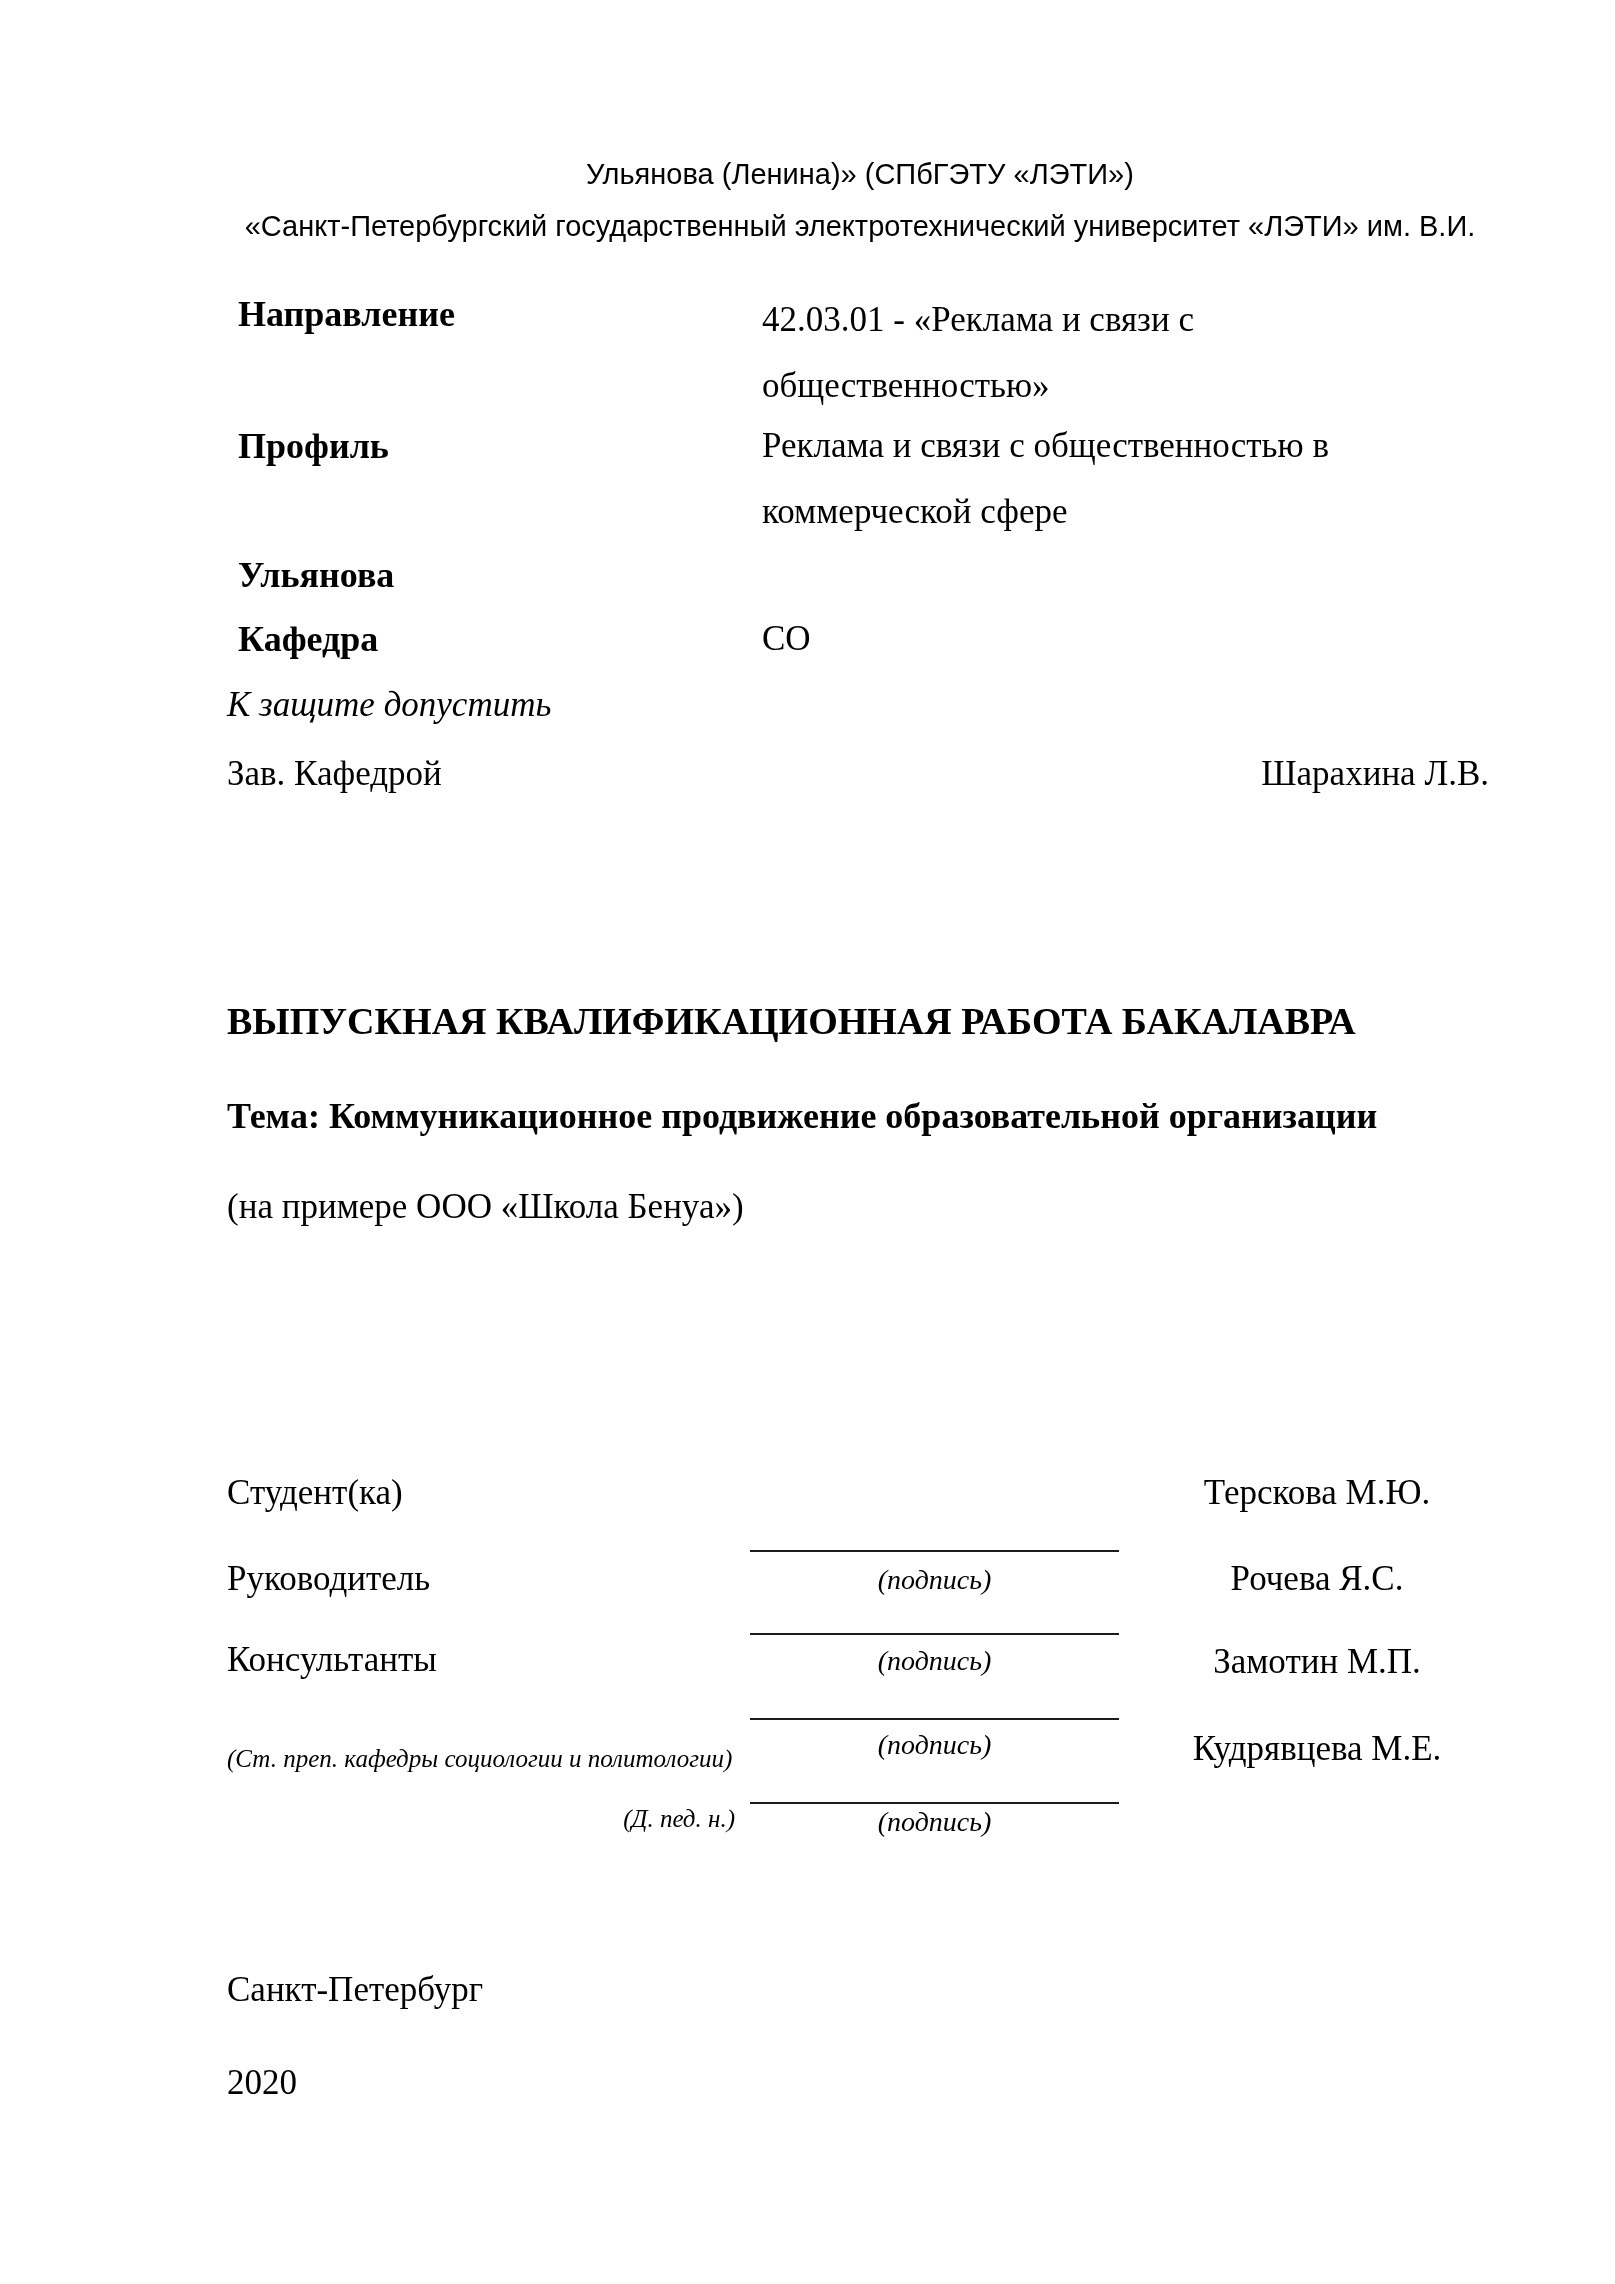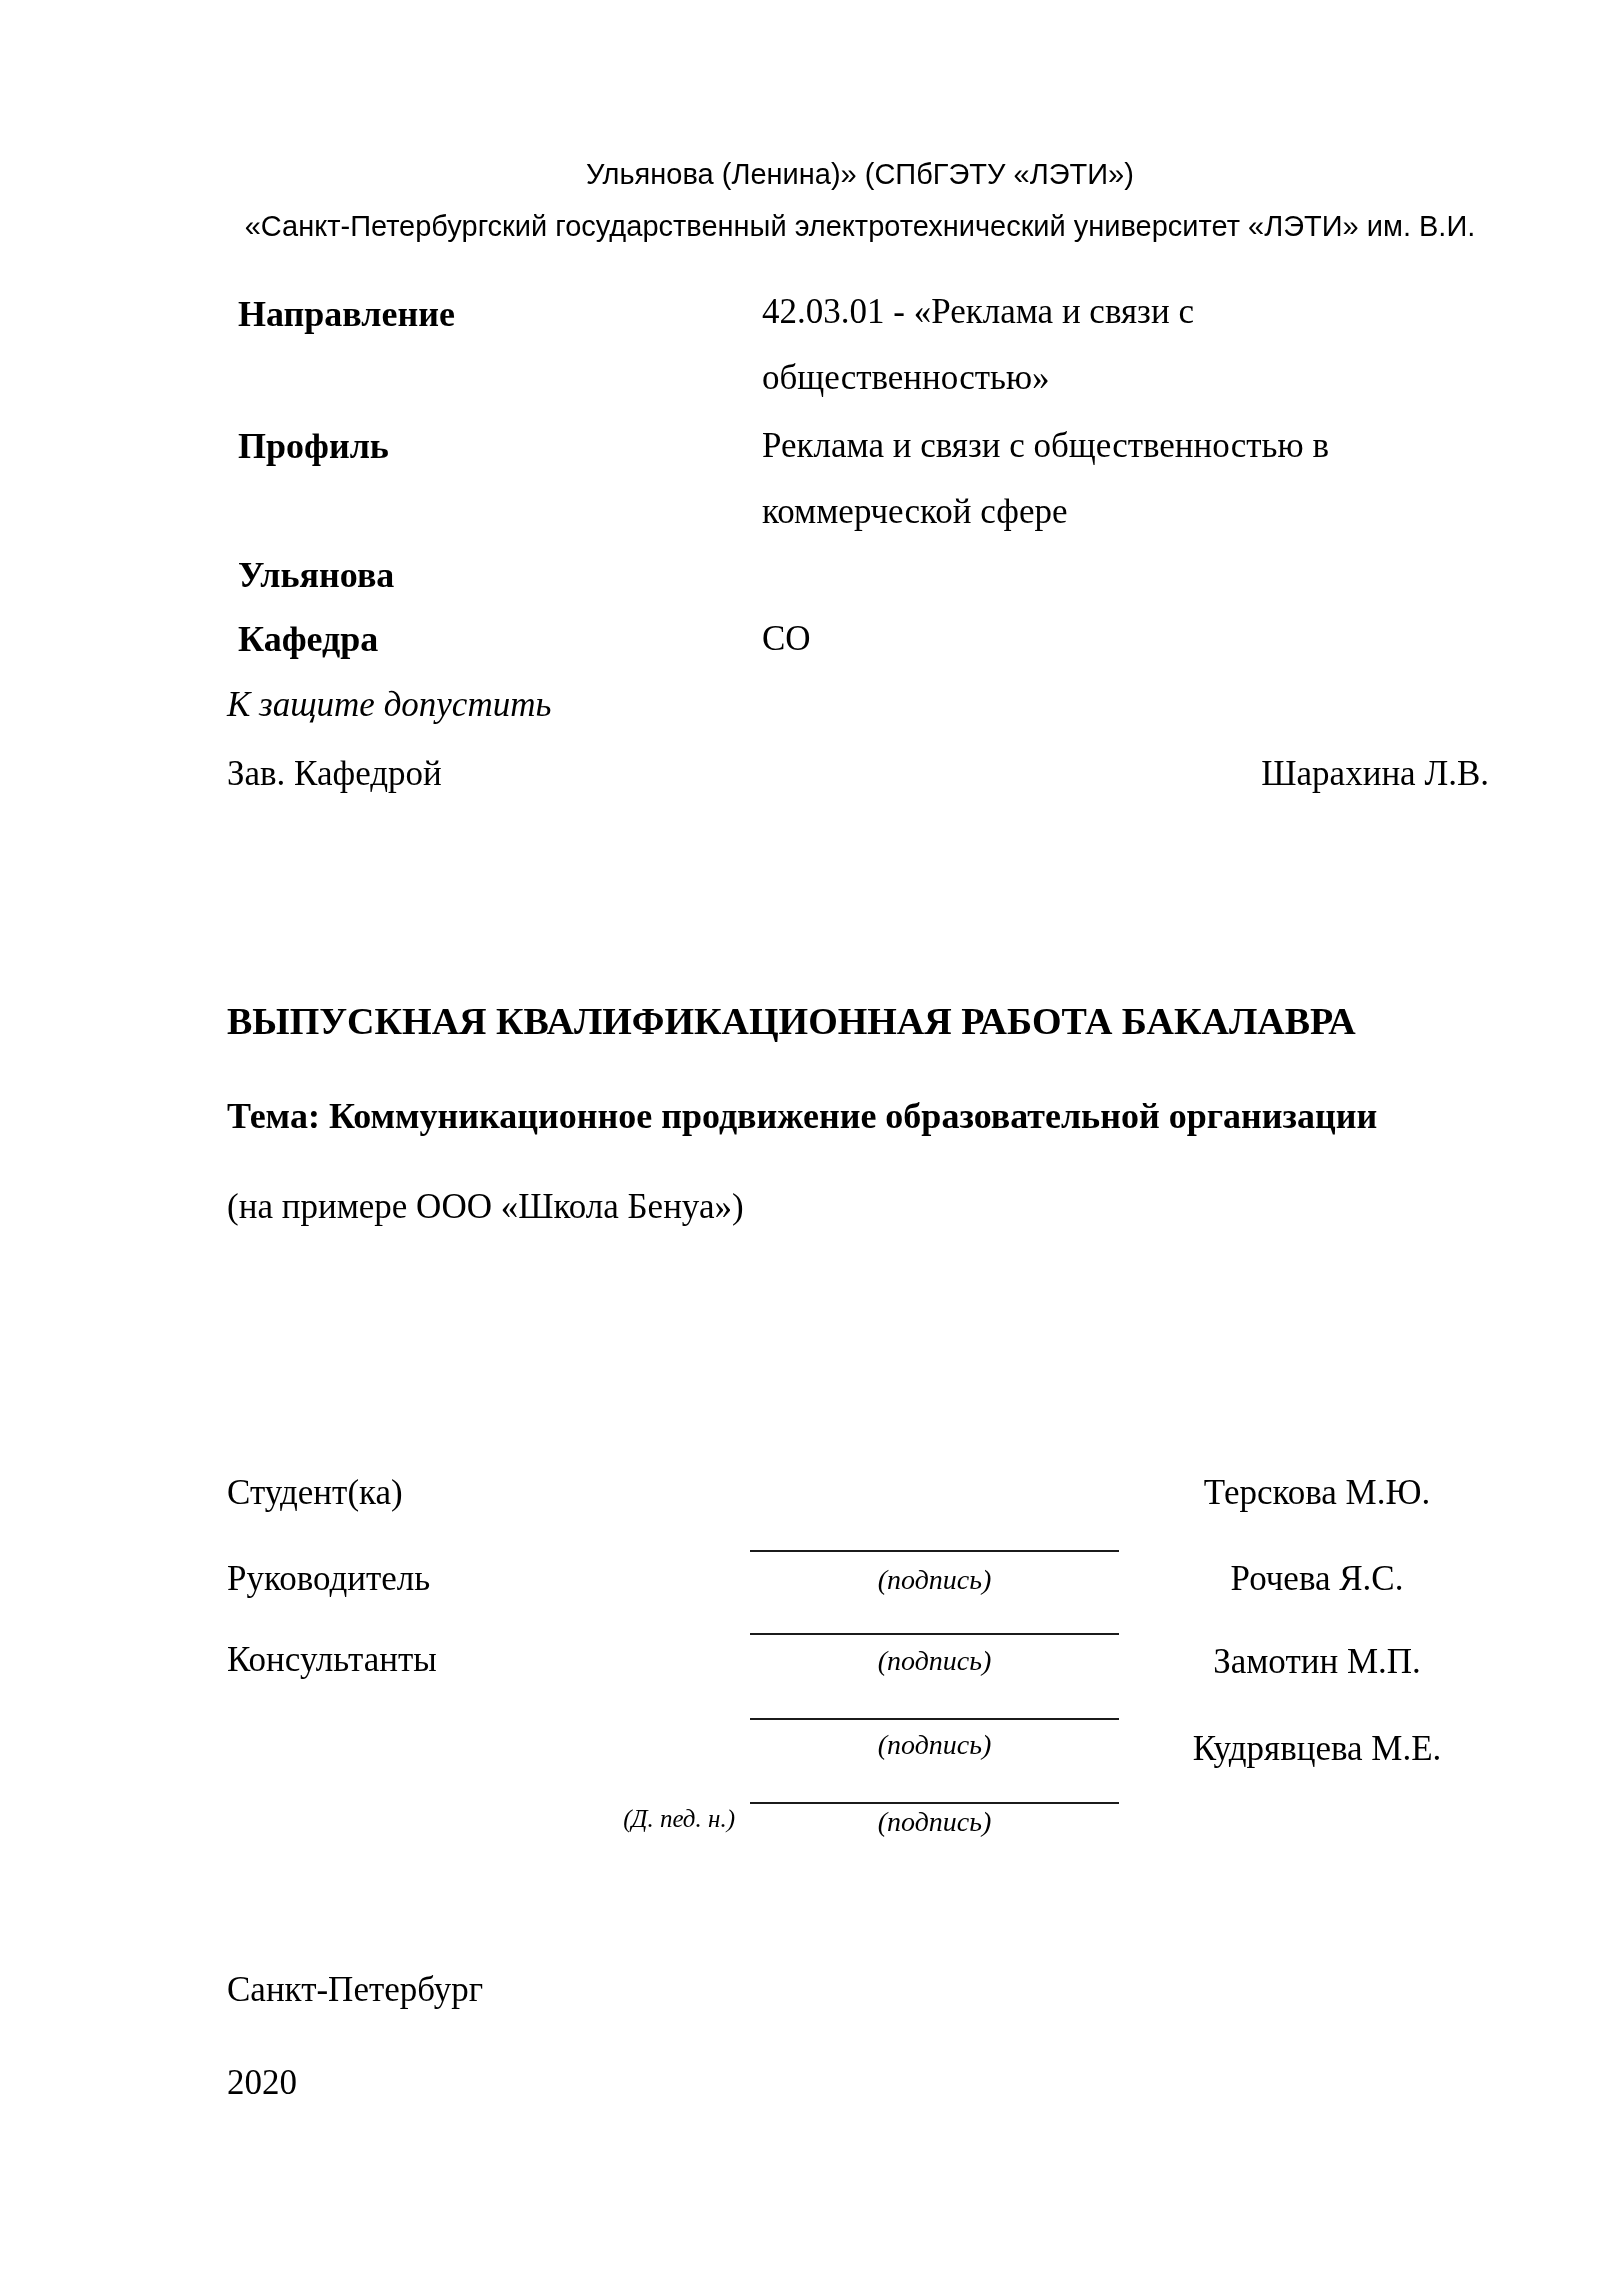--- a/index.html
+++ b/index.html
@@ -146,21 +146,21 @@
 <body>
 
 <div class="page">
 
   <div class="abs uni-header">
     <div>Ульянова (Ленина)» (СПбГЭТУ «ЛЭТИ»)</div>
     <div>«Санкт-Петербургский государственный электротехнический университет «ЛЭТИ» им. В.И.</div>
   </div>
 
   <div class="abs info-label" style="top:281px">Направление</div>
-  <div class="abs info-value" style="top:279px">42.03.01 - «Реклама и связи с общественностью»</div>
+  <div class="abs info-value" style="top:287px">42.03.01 - «Реклама и связи с общественностью»</div>
 
   <div class="abs info-label" style="top:413px">Профиль</div>
   <div class="abs info-value" style="top:413px">Реклама и связи с общественностью в коммерческой сфере</div>
 
   <div class="abs info-label" style="top:542px">Ульянова</div>
 
   <div class="abs info-label" style="top:606px">Кафедра</div>
   <div class="abs info-value" style="top:606px">СО</div>
 
   <div class="abs admission-note">К защите допустить</div>
@@ -179,20 +179,21 @@
   <div class="abs role-label" style="top:1546px">Руководитель</div>
   <div class="abs person-name" style="top:1546px">Рочева Я.С.</div>
 
   <div class="abs sig-line" style="top:1633px"></div>
   <div class="abs sig-caption" style="top:1644px">(подпись)</div>
   <div class="abs role-label" style="top:1627px">Консультанты</div>
   <div class="abs person-name" style="top:1629px">Замотин М.П.</div>
 
   <div class="abs sig-line" style="top:1718px"></div>
   <div class="abs sig-caption" style="top:1728px">(подпись)</div>
+  <div class="abs consultant-note">(Ст. преп. кафедры социологии и политологии)</div>
   <div class="abs person-name" style="top:1716px">Кудрявцева М.Е.</div>
 
   <div class="abs sig-line" style="top:1802px"></div>
   <div class="abs sig-caption" style="top:1805px">(подпись)</div>
   <div class="abs degree-note">(Д. пед. н.)</div>
 
   <div class="abs centered-block footer-city">Санкт-Петербург</div>
   <div class="abs centered-block footer-year">2020</div>
 
 </div>

